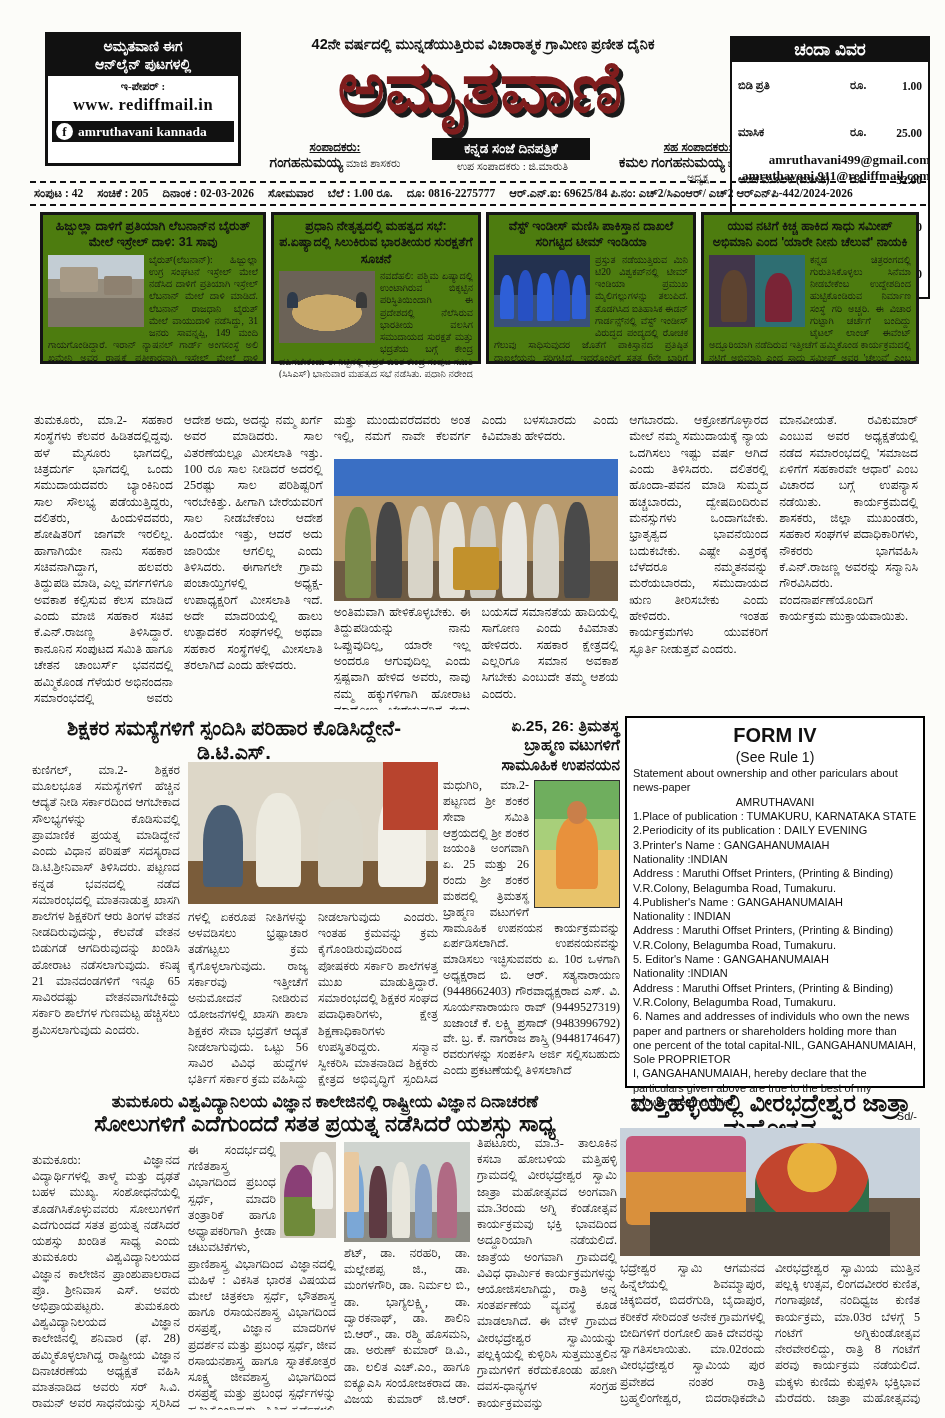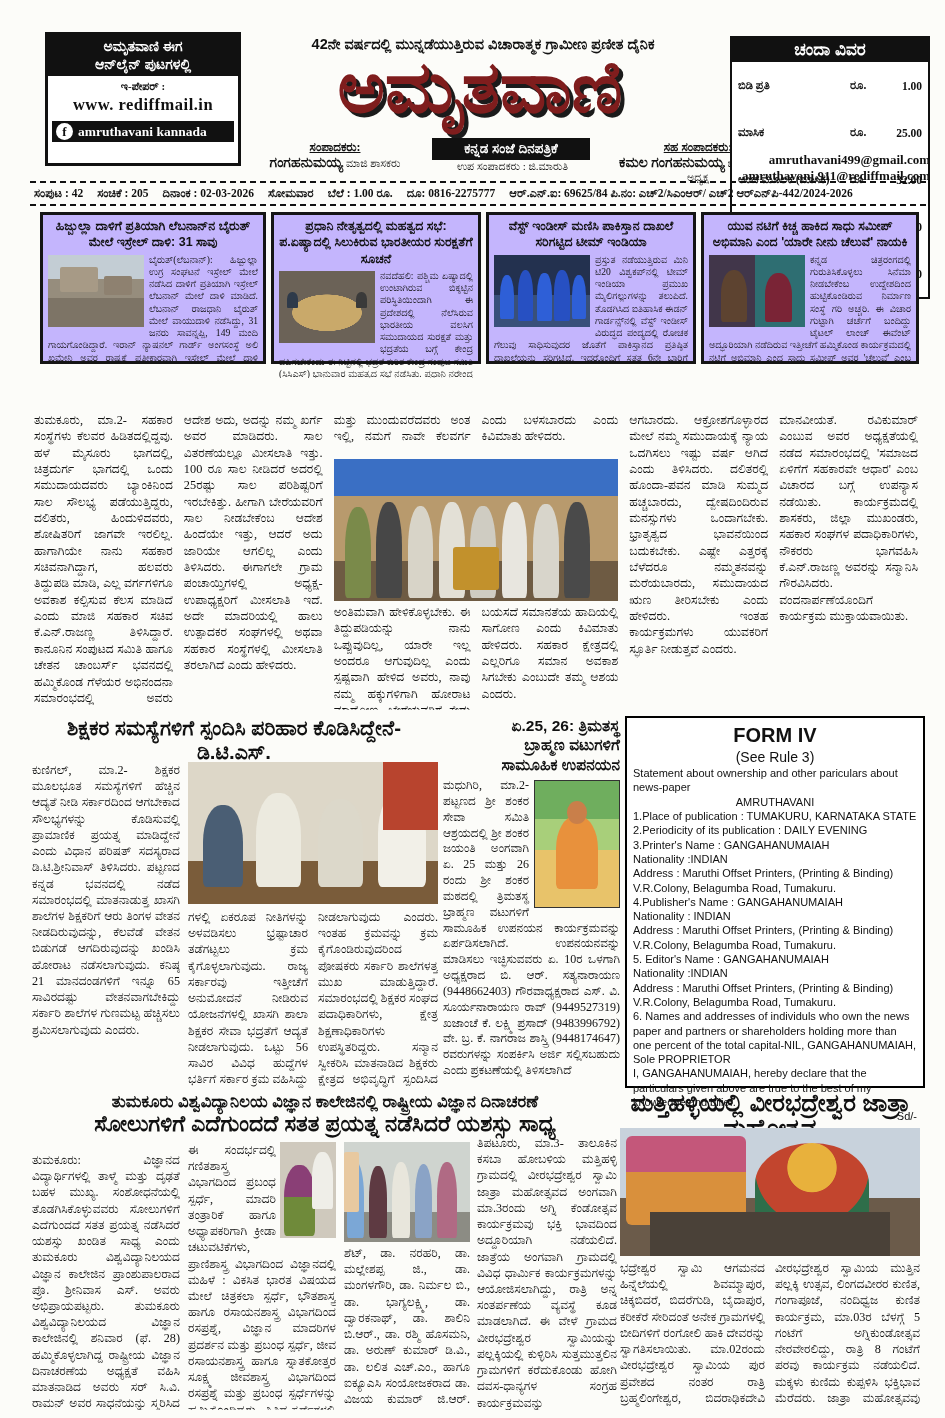--- a/index.html
+++ b/index.html
@@ -33,21 +33,21 @@
              font-family:"Liberation Sans",sans-serif;}
   .sub-row{display:flex;font-size:11.5px;font-weight:bold;padding:17px 6px;align-items:center;}
   .sub-row .lb{flex:1;}
   .sub-row .cu{width:28px;}
   .sub-row .vl{width:44px;text-align:right;}
   .emails{left:690px;top:152px;width:240px;text-align:right;font-weight:bold;font-size:13px;line-height:1.25;}
   
   .infoline{left:30px;top:181px;width:888px;border-top:2.5px dashed #111;border-bottom:2.5px dashed #111;
             padding:4px 4px;display:flex;gap:14px;font-size:11.5px;font-weight:bold;white-space:nowrap;}
   
-  .tbox{top:212px;height:152px;border:3.5px solid #151515;background:#c4b5fd;padding:3px 5px;box-sizing:border-box;}
+  .tbox{top:212px;height:152px;border:3.5px solid #151515;background:#4d7c0f;padding:3px 5px;box-sizing:border-box;}
   .tbox h3{margin:0 0 3px 0;font-size:12.5px;line-height:1.3;text-align:center;font-family:"Liberation Sans",sans-serif;}
   .tbox .bd{font-size:9.6px;line-height:1.28;text-align:justify;overflow:hidden;height:108px;}
   .ph{position:relative;overflow:hidden;background:#bbb;}
   .tbox .ph{float:left;width:96px;height:72px;margin:1px 5px 2px 0;}
   .fg{position:absolute;border-radius:45% 45% 8% 8%;}
   
   .lead-h{left:30px;top:368px;width:888px;font-size:29px;font-weight:bold;text-align:center;
           font-family:"Liberation Sans",sans-serif;line-height:1.1;}
   .lead-cols{left:34px;top:412px;width:884px;height:298px;display:flex;gap:11px;}
   .lead-cols .col{flex:1;font-size:12.3px;line-height:1.33;text-align:justify;overflow:hidden;}
@@ -264,21 +264,21 @@
       <span class="ph pp" style="background:linear-gradient(180deg,#6fae5e 0 30%,#a8cf7a 30% 55%,#e8c36a 55% 100%);border:1px solid #333;">
         <span class="fg" style="left:25%;top:28%;width:50%;height:58%;background:#e8913c;"></span>
         <span class="fg" style="left:38%;top:16%;width:24%;height:18%;background:#c97f4a;border-radius:50%;"></span>
       </span>
       <span>ಮಧುಗಿರಿ, ಮಾ.2- ಪಟ್ಟಣದ ಶ್ರೀ ಶಂಕರ ಸೇವಾ ಸಮಿತಿ ಆಶ್ರಯದಲ್ಲಿ ಶ್ರೀ ಶಂಕರ ಜಯಂತಿ ಅಂಗವಾಗಿ ಏ. 25 ಮತ್ತು 26 ರಂದು ಶ್ರೀ ಶಂಕರ ಮಠದಲ್ಲಿ ತ್ರಿಮತಸ್ಥ ಬ್ರಾಹ್ಮಣ ವಟುಗಳಿಗೆ ಸಾಮೂಹಿಕ ಉಪನಯನ ಕಾರ್ಯಕ್ರಮವನ್ನು ಏರ್ಪಡಿಸಲಾಗಿದೆ. ಉಪನಯನವನ್ನು ಮಾಡಿಸಲು ಇಚ್ಛಿಸುವವರು ಏ. 10ರ ಒಳಗಾಗಿ ಅಧ್ಯಕ್ಷರಾದ ಬಿ. ಆರ್. ಸತ್ಯನಾರಾಯಣ (9448662403) ಗೌರವಾಧ್ಯಕ್ಷರಾದ ಎಸ್. ವಿ. ಸೂರ್ಯನಾರಾಯಣ ರಾವ್ (9449527319) ಖಜಾಂಚೆ ಕೆ. ಲಕ್ಷ್ಮಿ ಪ್ರಸಾದ್ (9483996792) ವೇ. ಬ್ರ. ಕೆ. ನಾಗರಾಜ ಶಾಸ್ತ್ರಿ (9448174647) ರವರುಗಳನ್ನು ಸಂಪರ್ಕಿಸಿ ಅರ್ಜಿ ಸಲ್ಲಿಸಬಹುದು ಎಂದು ಪ್ರಕಟಣೆಯಲ್ಲಿ ತಿಳಿಸಲಾಗಿದೆ</span>
     </div>
   </div>
 
   <div class="abs formiv">
     <div class="t1">FORM IV</div>
-    <div class="t2">(See Rule 3)</div>
+    <div class="t2">(See Rule 1)</div>
     <div>Statement about ownership and other pariculars about news-paper</div>
     <div class="nm">AMRUTHAVANI</div>
     <div>1.Place of publication : TUMAKURU, KARNATAKA STATE</div>
     <div>2.Periodicity of its publication : DAILY EVENING</div>
     <div>3.Printer's Name : GANGAHANUMAIAH</div>
     <div>  Nationality :INDIAN</div>
     <div>Address : Maruthi Offset Printers, (Printing &amp; Binding)</div>
     <div>        V.R.Colony, Belagumba Road, Tumakuru.</div>
     <div>4.Publisher's Name : GANGAHANUMAIAH</div>
     <div>  Nationality : INDIAN</div>

